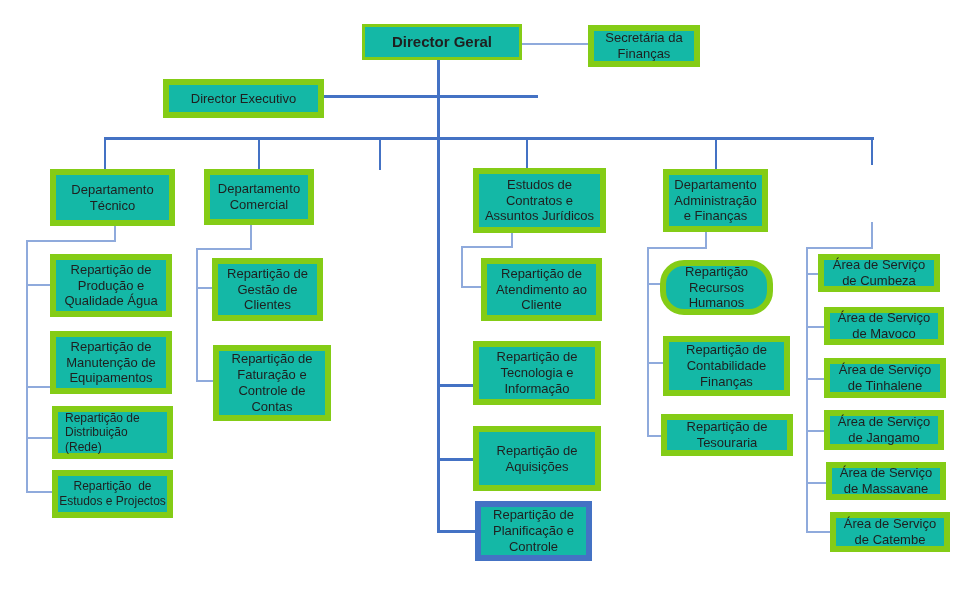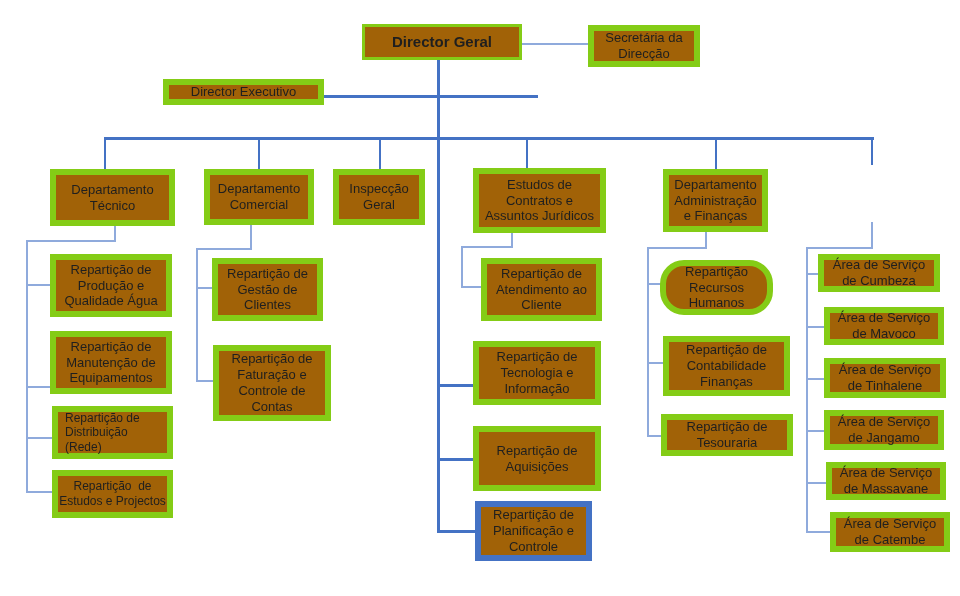--- a/index.html
+++ b/index.html
@@ -2,29 +2,29 @@
 <html><head>
 <meta charset="utf-8">
 <style>
   html,body{margin:0;padding:0;background:#fff;}
   .canvas{
     position:relative;width:960px;height:596px;background:#ffffff;overflow:hidden;
     font-family:"Liberation Sans",sans-serif;color:#1f1f1f;
   }
   .ln{position:absolute;}
   .node{
-    position:absolute;box-sizing:border-box;border:6px solid #84cc16;background:#a16207;
+    position:absolute;box-sizing:border-box;border:6px solid #84cc16;background:#14b8a6;
     display:flex;align-items:center;justify-content:center;
     text-align:center;white-space:pre-wrap;font-size:13px;line-height:1.22;
   }
   
   #n-dg{left:362px;top:24px;width:160px;height:36px;border-width:3px;font-weight:bold;font-size:15px;}
   #n-sec{left:588px;top:25px;width:112px;height:42px;}
   
-  #n-de{left:163px;top:79px;width:161px;height:26px;}
+  #n-de{left:163px;top:79px;width:161px;height:39px;}
   #n-dne{left:537px;top:79px;width:176px;height:35px;}
   
   #n-d0{left:50px;top:169px;width:125px;height:57px;}
   #n-d1{left:204px;top:169px;width:110px;height:56px;}
   #n-d2{left:333px;top:169px;width:92px;height:56px;}
   #n-d3{left:473px;top:168px;width:133px;height:65px;}
   #n-d4{left:663px;top:169px;width:105px;height:63px;}
   #n-d5{left:810px;top:164px;width:118px;height:58px;}
   
   #n-t0{left:50px;top:254px;width:122px;height:63px;}
@@ -105,29 +105,27 @@
   <div class="ln" style="left:806px;top:247px;width:2px;height:286px;background:#8FAADC"></div>
   <div class="ln" style="left:806px;top:273px;width:14px;height:2px;background:#8FAADC"></div>
   <div class="ln" style="left:806px;top:326px;width:20px;height:2px;background:#8FAADC"></div>
   <div class="ln" style="left:806px;top:378px;width:20px;height:2px;background:#8FAADC"></div>
   <div class="ln" style="left:806px;top:430px;width:20px;height:2px;background:#8FAADC"></div>
   <div class="ln" style="left:806px;top:482px;width:22px;height:2px;background:#8FAADC"></div>
   <div class="ln" style="left:806px;top:531px;width:26px;height:2px;background:#8FAADC"></div>
 
   <div class="node" id="n-dg">Director Geral</div>
   <div class="node" id="n-sec">Secretária da
-Direcção</div>
+Finanças</div>
   <div class="node" id="n-de">Director Executivo</div>
 
   <div class="node" id="n-d0">Departamento
 Técnico</div>
   <div class="node" id="n-d1">Departamento
 Comercial</div>
-  <div class="node" id="n-d2">Inspecção
-Geral</div>
   <div class="node" id="n-d3">Estudos de
 Contratos e
 Assuntos Jurídicos</div>
   <div class="node" id="n-d4">Departamento
 Administração
 e Finanças</div>
 
   <div class="node" id="n-t0">Repartição de
 Produção e
 Qualidade Água</div>

